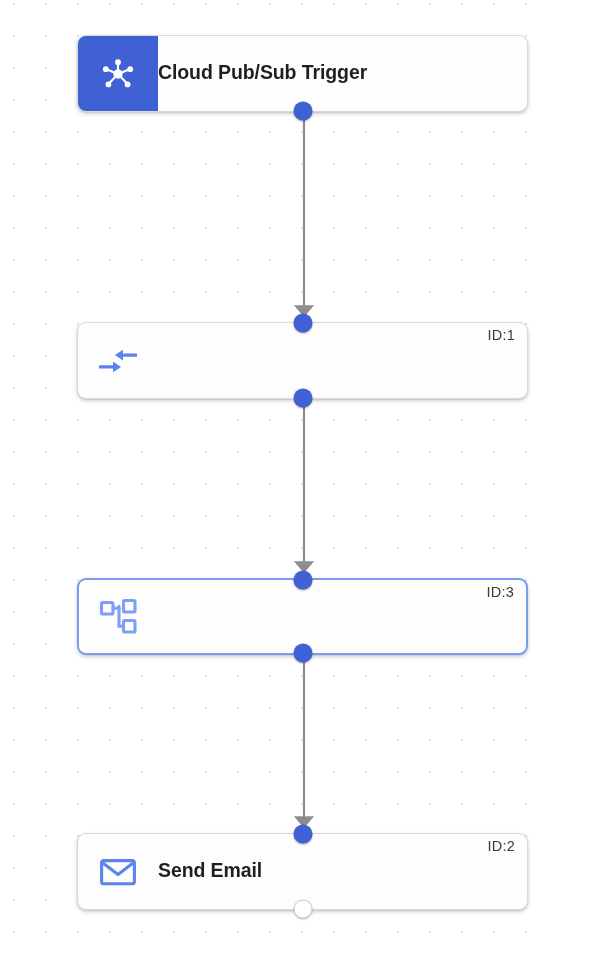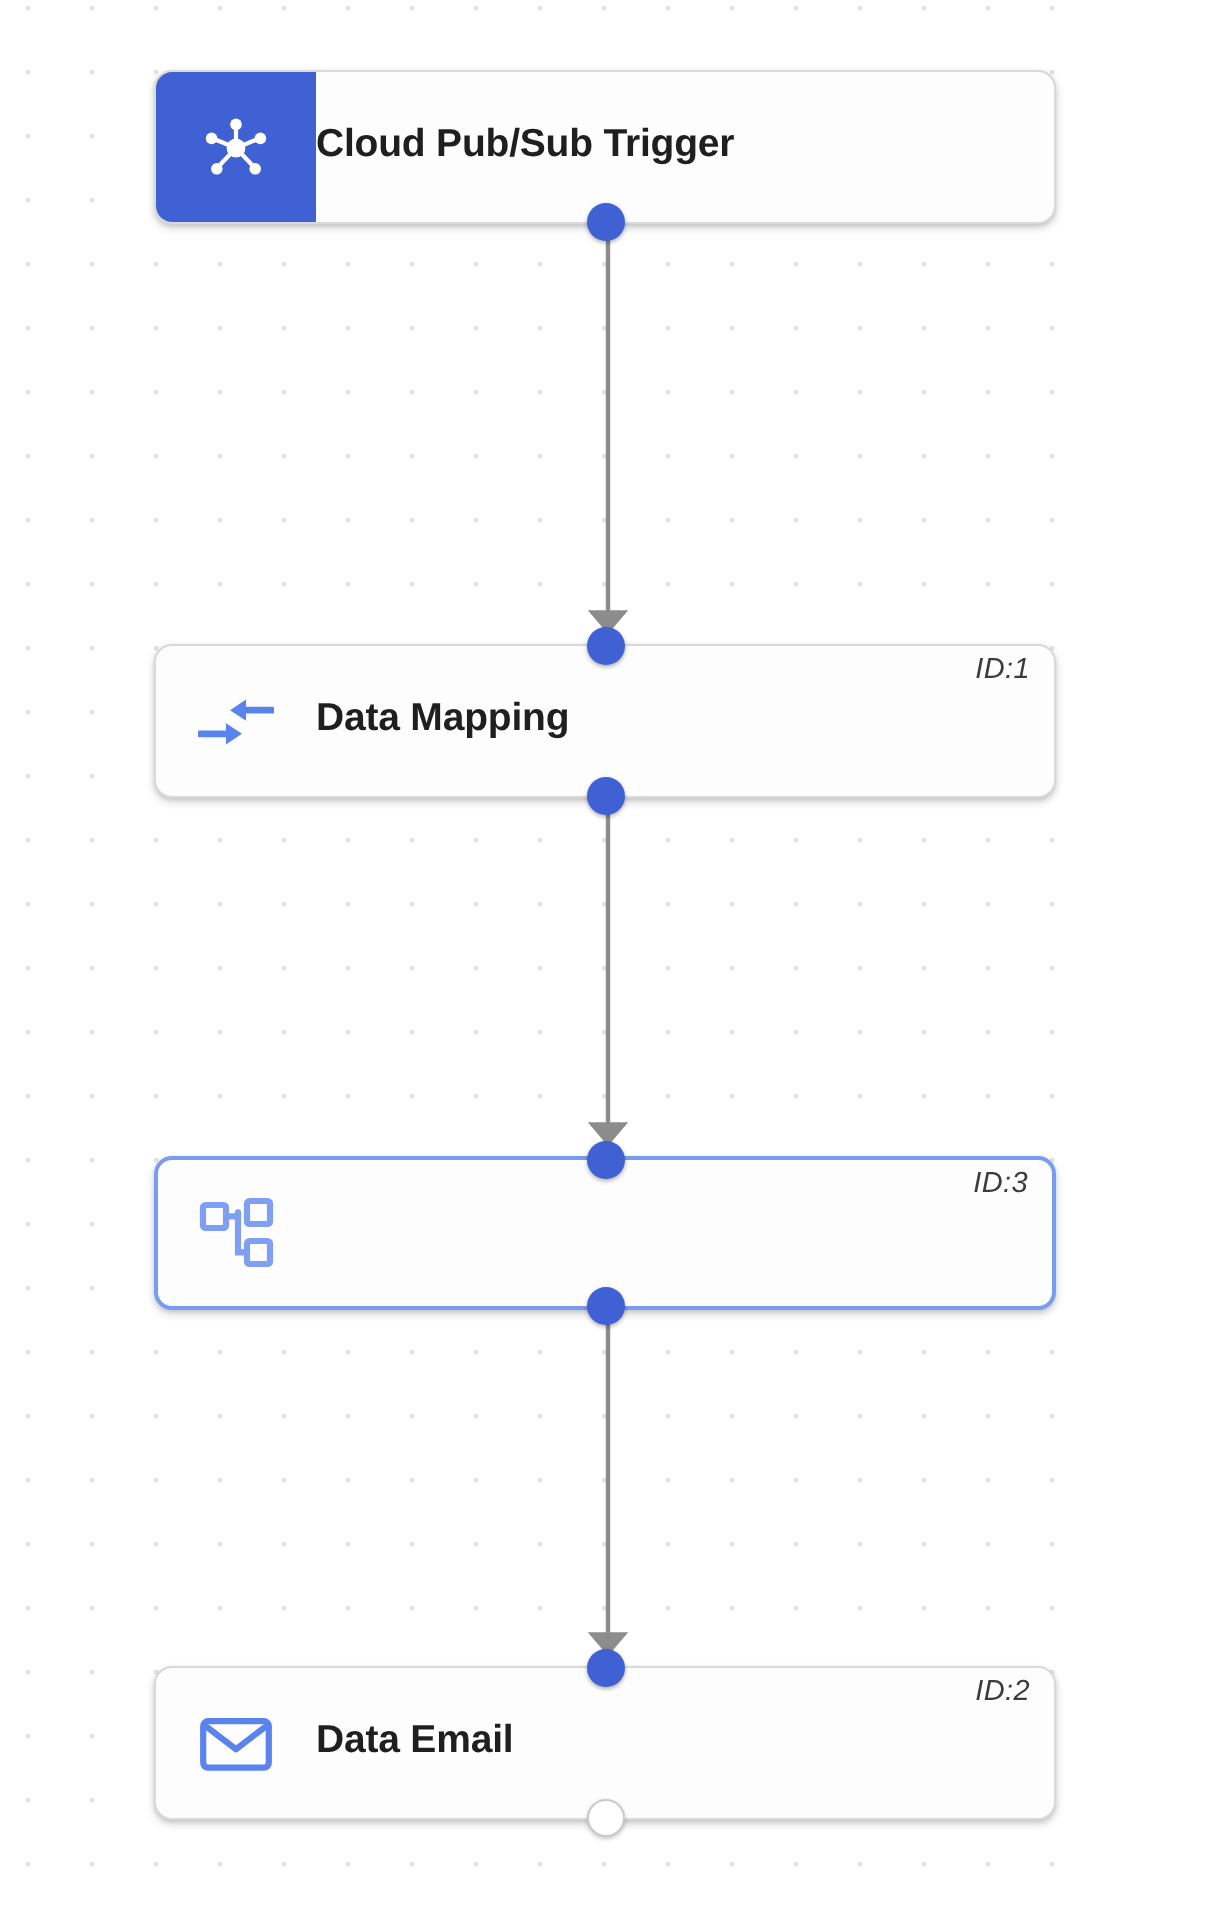--- a/index.html
+++ b/index.html
@@ -92,21 +92,20 @@
   }
 
   .node-id {
     position: absolute;
     top: 4px;
     right: 12px;
     font-size: 14.5px;
     font-weight: normal;
     color: #3c3c3c;
     letter-spacing: 0.2px;
-    font-style: italic;
   }
 
   
   .handle {
     position: absolute;
     width: 19px;
     height: 19px;
     border-radius: 50%;
     left: 50%;
     transform: translate(-50%, -50%);
@@ -175,21 +174,20 @@
   <svg class="icon-svg" width="42" height="34" viewBox="0 0 42 34">
     <g fill="#5b83ee">
       <rect x="2" y="21.2" width="15" height="3.4" rx="0.6"></rect>
       <path d="M16 17.6 L24 22.9 L16 28.2 Z"></path>
       <rect x="25" y="9.4" width="15" height="3.4" rx="0.6"></rect>
       <path d="M26 5.8 L18 11.1 L26 16.4 Z"></path>
     </g>
   </svg>
 </div>
         <div class="node-body">
-          <div class="node-title">Data Mapping</div>
           <div class="node-id">ID:1</div>
         </div>
         <div class="handle target filled"></div>
         <div class="handle source filled"></div>
       </div>
       <div class="node selected" style="top: 578px;">
         <div class="icon-slot">
   <svg class="icon-svg" width="42" height="40" viewBox="0 0 42 40">
     <g fill="none" stroke="#7e9ff2" stroke-width="3.1">
       <rect x="3.5" y="5.5" width="11.5" height="11.5" rx="1.3"></rect>
@@ -208,20 +206,20 @@
         <div class="handle source filled"></div>
       </div>
       <div class="node" style="top: 833px;">
         <div class="icon-slot">
   <svg class="icon-svg" width="42" height="34" viewBox="0 0 42 34">
     <rect x="4.6" y="5.6" width="32.8" height="23.2" rx="2.4" fill="none" stroke="#5b83ee" stroke-width="3.1"></rect>
     <path d="M6.6 8.6 L21 19.6 L35.4 8.6" fill="none" stroke="#5b83ee" stroke-width="3.1" stroke-linecap="round" stroke-linejoin="round"></path>
   </svg>
 </div>
         <div class="node-body">
-          <div class="node-title">Data Email</div>
+          <div class="node-title">Send Email</div>
           <div class="node-id">ID:2</div>
         </div>
         <div class="handle target filled"></div>
         <div class="handle source hollow"></div>
       </div>
     </div>
 </div>
 
 </body></html>

